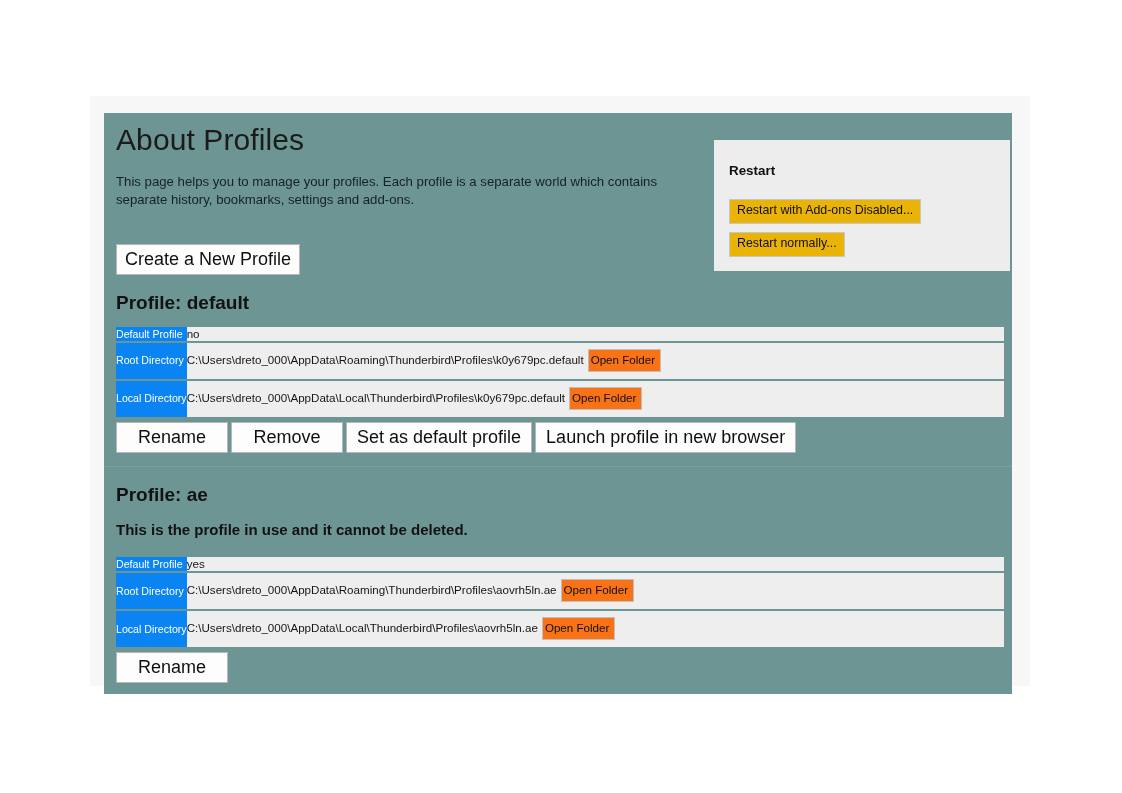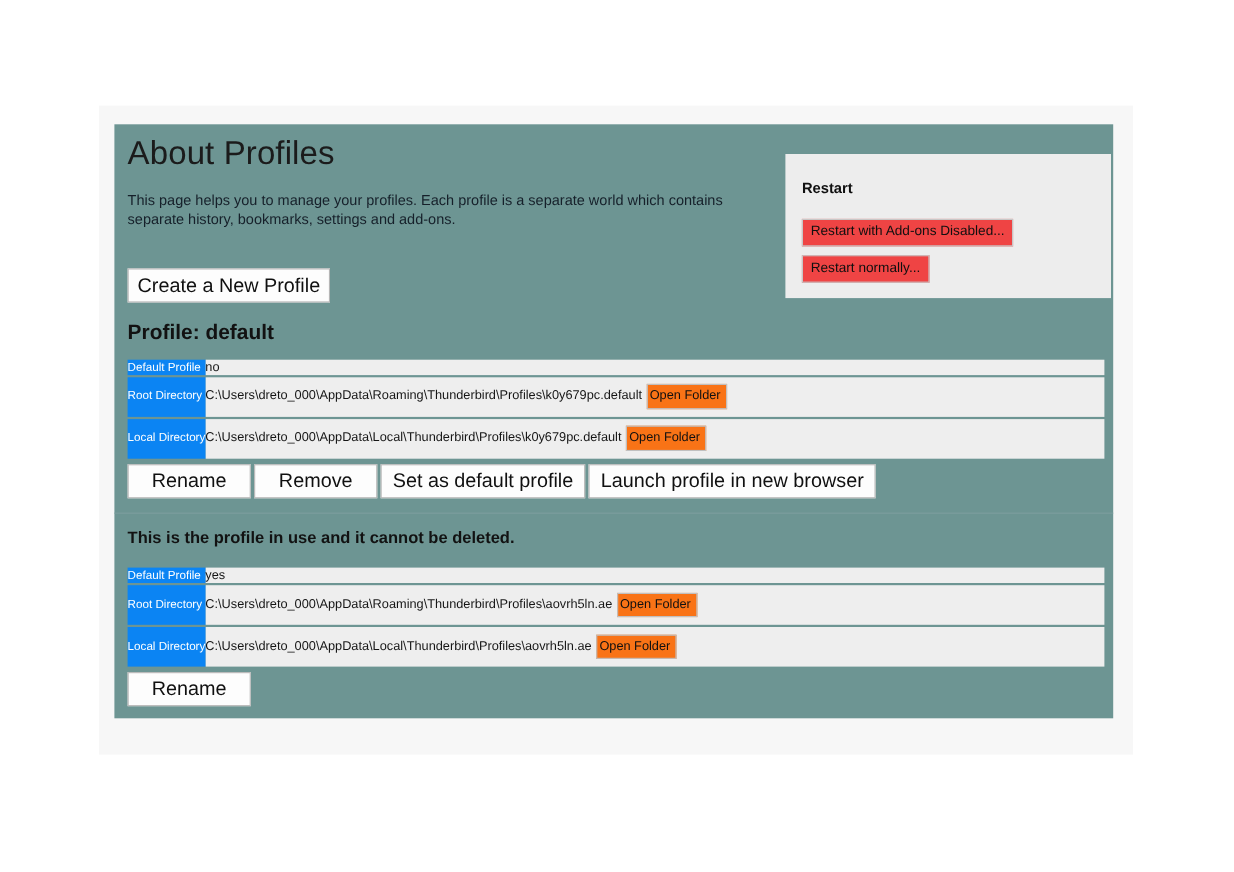--- a/index.html
+++ b/index.html
@@ -185,21 +185,21 @@
   #restart-heading {
     font-size: 13.4px;
     font-weight: bold;
     color: #101010;
     margin: 0;
     padding: 24px 0 0 15px;
     line-height: 1;
   }
   .restart-btn {
     display: block;
-    background: #ef4444;
+    background: #eab308;
     border: 1px solid #c7c7c7;
     font-size: 12.4px;
     color: #101010;
     padding: 4px 7px 5px 7px;
     margin: 0 0 0 15px;
     cursor: default;
     white-space: nowrap;
     line-height: 1.1;
   }
   #restart-btn-addons { margin-top: 22px; }
@@ -257,20 +257,21 @@
         <button class="btn">Launch profile in new browser</button>
       </div>
 
       <div class="spacer-1" style="height:10px"></div>
     </div>
 
     <hr class="section-rule">
 
     <div class="inner-pad">
 
+      <h2 class="profile-title">Profile: ae</h2>
 
       <p class="profile-note">This is the profile in use and it cannot be deleted.</p>
 
       <div class="pre-table-gap" style="height:12px"></div>
 
       <div class="table-wrap">
         <table class="profile-table">
           <tbody>
             <tr>
               <td class="row-label">Default Profile</td>

